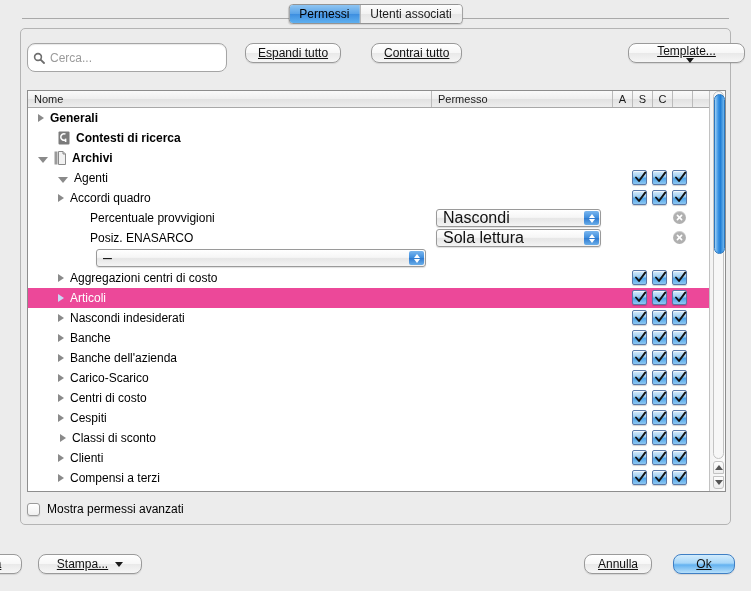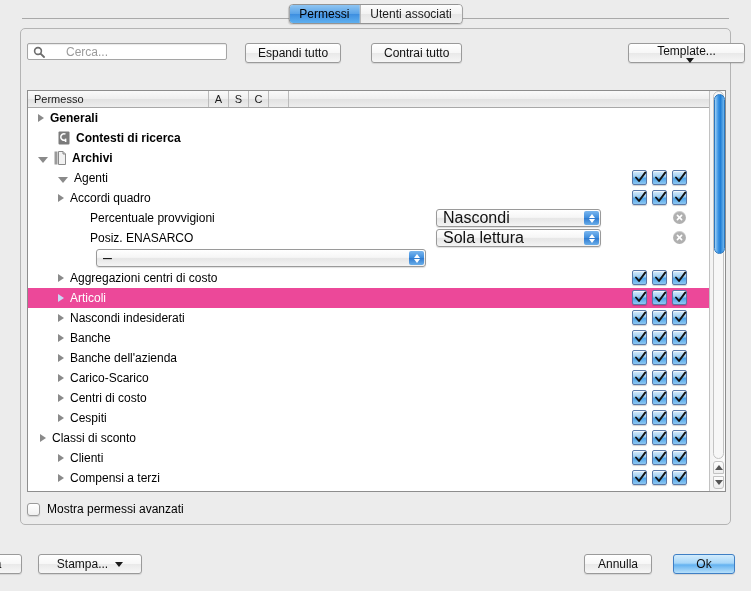--- a/index.html
+++ b/index.html
@@ -49,37 +49,37 @@
     position:absolute; left:20px; top:28px; width:711px; height:497px;
     border:1px solid #b4b4b4; border-radius:5px;
     background:#ececec;
   }
 
   
   .toolbar{
     position:absolute; left:0; top:0; width:100%; height:44px;
   }
   .searchfield{
-    position:absolute; left:6px; top:14px; width:200px; height:17px;
-    border:1px solid #a5a5a5; border-radius:2px;
+    position:absolute; left:6px; top:14px; width:200px; height:29px;
+    border:1px solid #a5a5a5; border-radius:8px;
     background:#fff;
     display:flex; align-items:center;
     box-shadow:inset 0 1px 1px rgba(0,0,0,.09);
-    gap:16px;
   }
   .search-icon{ margin-left:5px; width:12px; height:12px; flex:0 0 auto; }
   .search-ph{ margin-left:5px; color:#9b9b9b; font-size:12px; }
 
   .pillbtn{
-    height:20px; border:1px solid #9a9a9a; border-radius:3px;
+    height:20px; border:1px solid #9a9a9a; border-radius:8px;
     background:linear-gradient(to bottom,#ffffff 0%,#f7f7f7 48%,#e9e9e9 52%,#f6f6f6 100%);
     font-size:12px; color:#111;
     display:inline-flex; align-items:center; justify-content:center;
     padding:0 12px; cursor:default; white-space:nowrap;
     box-shadow:0 1px 1px rgba(0,0,0,.10);
+    text-decoration:underline;
   }
   #btn-espandi{position:absolute; left:224px; top:14px;}
   #btn-contrai{position:absolute; left:350px; top:14px;}
   #btn-template{position:absolute; left:607px; top:14px; width:117px; padding:0 24px;flex-direction:column;}
   .tri-down{
     display:inline-block; margin-left:7px;
     width:0;height:0;border-left:4px solid transparent;border-right:4px solid transparent;
     border-top:5px solid #1a1a1a;
   }
 
@@ -225,20 +225,21 @@
 
       <div class="pillbtn" id="btn-template">
         <span>Template...</span>
         <span class="tri-down"></span>
       </div>
     </div>
 
     <div class="listbox">
 
       <div class="lhead">
+        <div class="hc" style="width:404px">Nome</div>
         <div class="hc" style="width:181px">Permesso</div>
         <div class="hc center" style="width:20px">A</div>
         <div class="hc center" style="width:20px">S</div>
         <div class="hc center" style="width:20px">C</div>
         <div class="hc center" style="width:20px"></div>
         <div class="hc center" style="width:17px;border-right:0"></div>
       </div>
 
       <div class="rows" id="rows">
           <div class="row">
@@ -540,21 +541,21 @@
                 </svg>
               </span>
               <span class="ck">
                 <svg width="13" height="13" viewBox="0 0 13 13">
                   <path d="M2 6.5 L5 10 L11.2 1.6" fill="none" stroke="#111" stroke-width="1.9" stroke-linecap="round" stroke-linejoin="round"></path>
                 </svg>
               </span>
             </div>
           </div>
           <div class="row">
-            <div class="name" style="left: 12px;">
+            <div class="name" style="left: 32px;">
               <span class="tri"></span>
               <span class="">Classi di sconto</span>
             </div>
             <div class="cks">
               <span class="ck">
                 <svg width="13" height="13" viewBox="0 0 13 13">
                   <path d="M2 6.5 L5 10 L11.2 1.6" fill="none" stroke="#111" stroke-width="1.9" stroke-linecap="round" stroke-linejoin="round"></path>
                 </svg>
               </span>
               <span class="ck">

